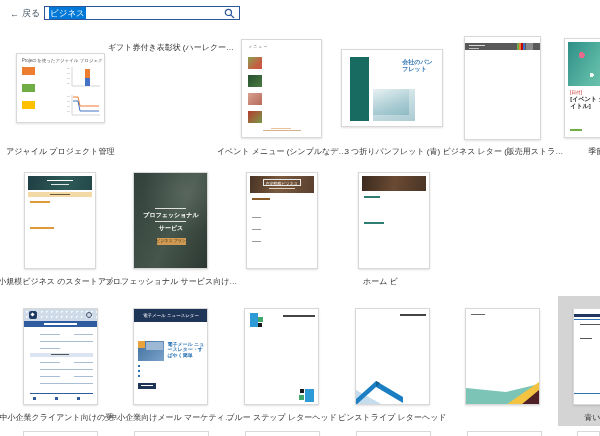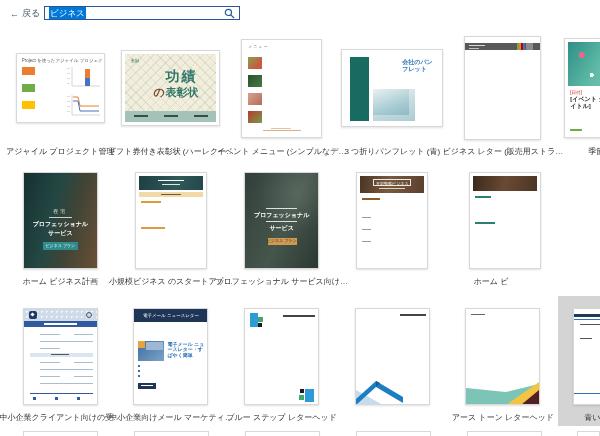--- a/index.html
+++ b/index.html
@@ -85,37 +85,20 @@
             <polyline points="7,4 12,4 14,13 33,13" fill="none" stroke="#ed7d31" stroke-width="1"></polyline>
             <polyline points="7,8 12,8 14,18 33,18" fill="none" stroke="#4472c4" stroke-width="1"></polyline>
           </svg>
         </div>
       </div>
         </div>
       <div class="lbl">アジャイル プロジェクト管理</div>
     </div>
 
     <div class="cell">
-      <div class="tz">
-          <div class="card" style="width:99px;height:76px">
-        <div class="art" style="inset:3px;background:#f2eedb;background-image:repeating-linear-gradient(45deg,rgba(141,163,153,.20) 0 1px,transparent 1px 7px),repeating-linear-gradient(-45deg,rgba(141,163,153,.20) 0 1px,transparent 1px 7px)">
-          <span class="t" style="left:5px;top:4px;font-size:4.5px;color:#2a7263">金額</span>
-          <span class="t" style="left:40px;top:14px;font-size:14px;font-weight:bold;color:#2f7769;letter-spacing:2px">功績</span>
-          <span class="t" style="left:28px;top:32px;font-size:11px;font-weight:bold;color:#7a4a35">の</span>
-          <span class="t" style="left:40px;top:32px;font-size:11px;font-weight:bold;color:#2f7769">表彰状</span>
-          <i class="b" style="left:0;top:57px;width:93px;height:13px;background:#a3c2b8"></i>
-          <i class="b" style="left:9px;top:61px;width:14px;height:1.5px;background:#3d4a46"></i>
-              <i class="b" style="left:11px;top:64px;width:10px;background:#5a6a64"></i>
-          <i class="b" style="left:39px;top:61px;width:14px;height:1.5px;background:#3d4a46"></i>
-              <i class="b" style="left:41px;top:64px;width:10px;background:#5a6a64"></i>
-          <i class="b" style="left:69px;top:61px;width:14px;height:1.5px;background:#3d4a46"></i>
-              <i class="b" style="left:71px;top:64px;width:10px;background:#5a6a64"></i>
-        </div>
-      </div>
-        </div>
       <div class="lbl">ギフト券付き表彰状 (ハーレクー…</div>
     </div>
 
     <div class="cell">
       <div class="tz">
           <div class="card" style="width:81px;height:99px">
         <div class="art" style="inset:4px">
           <span class="t" style="left:2px;top:1px;font-size:4px;color:#777;letter-spacing:1px">メニュー</span>
           <i class="b" style="left:48px;top:2px;width:16px"></i>
               <i class="b" style="left:52px;top:5px;width:12px"></i>
@@ -219,35 +202,20 @@
         </div>
       </div>
         </div>
       <div class="lbl" style="margin-left:30px;align-self:flex-start">季節</div>
     </div>
   </div>
 
   <div class="row r2" style="top:170px">
 
 
-    <div class="cell">
-      <div class="tz">
-          <div class="card" style="width:75px;height:97px">
-        <div class="art" style="inset:0;background:linear-gradient(105deg,#16302e 0%,#234744 38%,#3e4436 62%,#6b4f35 100%)">
-          <span class="tc" style="top:36px;font-size:5px;color:#e8e8e8;letter-spacing:2px">在宅</span>
-          <i class="b" style="left:25px;top:44px;width:23px;height:1px;background:#cfcfcf"></i>
-          <span class="tc" style="top:48px;font-size:6px;font-weight:bold;color:#fff">プロフェッショナル</span>
-          <span class="tc" style="top:57px;font-size:6px;font-weight:bold;color:#fff">サービス</span>
-          <i class="b" style="left:19px;top:69px;width:35px;height:8px;background:#2e8c8c"></i>
-          <span class="tc" style="top:71px;font-size:4px;color:#fff">ビジネス プラン</span>
-        </div>
-      </div>
-        </div>
-      <div class="lbl">ホーム ビジネス計画</div>
-    </div>
 
     <div class="cell">
       <div class="tz">
           <div class="card" style="width:72px;height:97px">
         <div class="art" style="inset:3px">
           <i class="b" style="left:0;top:0;width:64px;height:14px;background:linear-gradient(100deg,#1f3f44,#2e5a58 60%,#24484a)"></i>
           <i class="b" style="left:19px;top:4px;width:26px;height:1.5px;background:#fff"></i>
               <i class="b" style="left:23px;top:8px;width:18px;height:1px;background:#dfe8e6"></i>
           <i class="b" style="left:0;top:16px;width:64px;height:5px;background:#f3d9a6"></i>
               <i class="b" style="left:22px;top:18px;width:20px;height:1.2px;background:#6a5a3a"></i>
@@ -484,20 +452,21 @@
           <i class="b" style="left:5px;top:66px;width:12px"></i>
               <i class="b" style="left:5px;top:70px;width:10px"></i>
           <svg style="position:absolute;left:0;top:68px" width="47" height="28">
             <polygon points="0,28 0,13 27,28" fill="#c5dcec"></polygon>
             <polygon points="0,22 20,4 47,20 47,26 20,10 0,28" fill="#1b7ec2"></polygon>
             <polygon points="20,4 24,6 20,10" fill="#135f93"></polygon>
           </svg>
         </div>
       </div>
         </div>
+      <div class="lbl">ピンストライプ レターヘッド</div>
     </div>
 
     <div class="cell">
       <div class="tz">
           <div class="card" style="width:75px;height:97px">
         <div class="art" style="inset:0">
           <i class="b" style="left:5px;top:5px;width:14px;height:1.5px;background:#666"></i>
               <i class="b" style="left:5px;top:8px;width:10px;background:#999"></i>
           <i class="b" style="left:50px;top:5px;width:20px;background:#888"></i>
               <i class="b" style="left:54px;top:8px;width:16px;background:#aaa"></i>
@@ -514,21 +483,20 @@
           <i class="b" style="left:5px;top:57px;width:12px"></i>
               <i class="b" style="left:5px;top:61px;width:14px"></i>
           <svg style="position:absolute;left:0;top:71px" width="73" height="25">
             <polygon points="0,8 40,12 73,4 73,25 0,25" fill="#7cc5b6"></polygon>
             <polygon points="40,25 73,2 73,25" fill="#f2c441"></polygon>
             <polygon points="55,25 73,10 73,25" fill="#4f2127"></polygon>
           </svg>
         </div>
       </div>
         </div>
-      <div class="lbl">アース トーン レターヘッド</div>
     </div>
 
     <div class="cell cut">
       <div class="tz" style="justify-content:flex-start">
           <div class="card" style="width:75px;height:97px;margin-left:15px">
         <div class="art" style="inset:0">
           <i class="b" style="left:0;top:5px;width:73px;height:3.5px;background:#20375f"></i>
           <i class="b" style="left:0;top:10.5px;width:73px;height:0.8px;background:#2e74b5"></i>
           <i class="b" style="left:6px;top:15px;width:20px;height:1.5px;background:#555"></i>
               <i class="b" style="left:6px;top:18.5px;width:16px;background:#999"></i>

